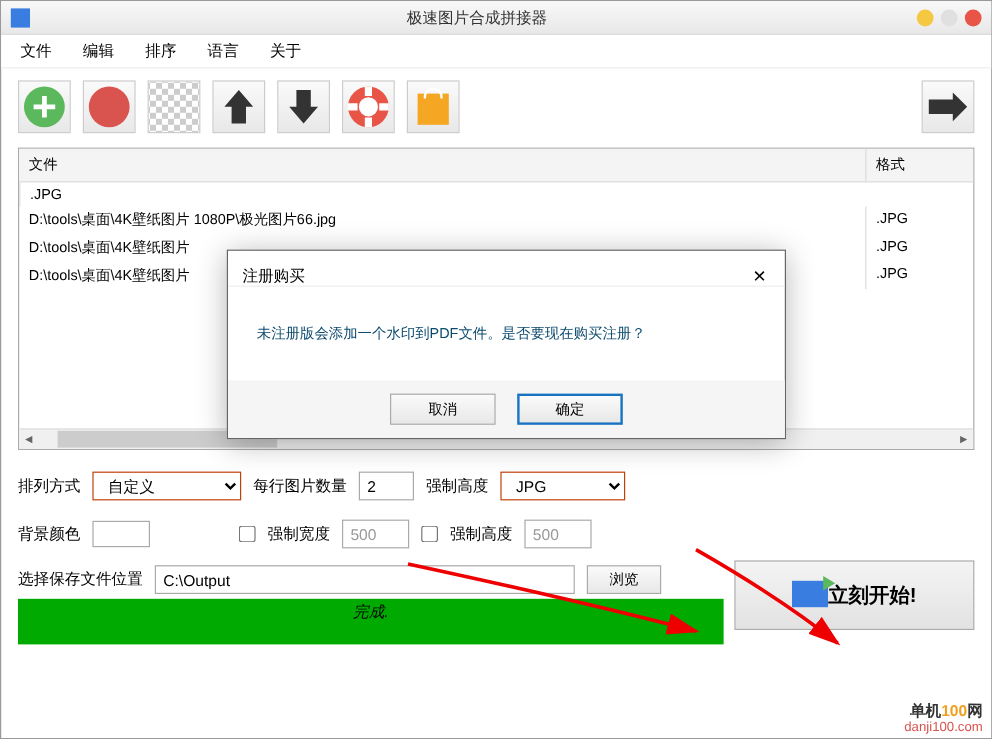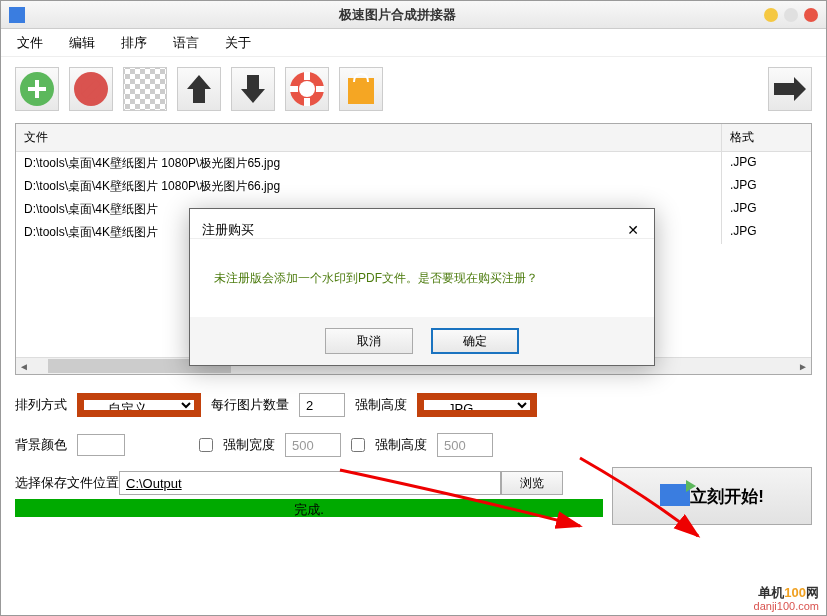--- a/index.html
+++ b/index.html
@@ -1,20 +1,20 @@
 <!DOCTYPE html>
 <html><head>
   <meta charset="utf-8">
   <style>
     * { box-sizing: border-box; margin: 0; padding: 0; font-family: "Microsoft YaHei", sans-serif; }
     body { background: #f0f0f0; width: 827px; height: 616px; overflow: hidden; position: relative; }
     .window { width: 827px; height: 616px; background: #fff; border: 1px solid #999; display: flex; flex-direction: column; }
     .titlebar { height: 28px; background: linear-gradient(#f8f8f8, #e8e8e8); display: flex; align-items: center; padding: 0 8px; border-bottom: 1px solid #ccc; }
     .titlebar-icon { width: 16px; height: 16px; background: #3a7de0; margin-right: 6px; }
-    .titlebar-title { flex: 1; text-align: center; font-size: 13px; color: #333; font-weight: bold; }
+    .titlebar-title { flex: 1; text-align: center; font-size: 13px; color: #333; }
     .window-controls { display: flex; gap: 6px; }
     .win-btn { width: 14px; height: 14px; border-radius: 50%; cursor: pointer; }
     .win-min { background: #f5c842; }
     .win-max { background: #e0e0e0; }
     .win-close { background: #e85445; }
     .menubar { height: 28px; background: #fff; display: flex; align-items: center; padding: 0 12px; gap: 18px; font-size: 13px; border-bottom: 1px solid #eee; }
     .menu-item { cursor: pointer; padding: 2px 4px; }
     .toolbar { height: 64px; display: flex; align-items: center; padding: 0 14px; gap: 10px; }
     .tool-btn { width: 44px; height: 44px; border: 1px solid #ccc; background: linear-gradient(#fafafa,#e8e8e8); display: flex; align-items: center; justify-content: center; cursor: pointer; }
     .tool-add svg circle { fill: #5cb85c; }
@@ -27,35 +27,35 @@
     .ft-col-file { flex: 1; }
     .ft-col-fmt { width: 90px; border-left: 1px solid #ddd; }
     .ft-body { flex: 1; overflow: hidden; }
     .ft-row { display: flex; }
     .ft-row > div { padding: 3px 8px; }
     .hscroll { height: 17px; background: #f0f0f0; border-top: 1px solid #ddd; display: flex; align-items: center; }
     .hscroll-track { flex: 1; height: 14px; background: #f0f0f0; margin: 0 16px; position: relative; }
     .hscroll-thumb { position: absolute; left: 0; width: 25%; height: 100%; background: #ccc; }
     .hscroll-arrow { width: 16px; height: 16px; display: flex; align-items: center; justify-content: center; font-size: 10px; color: #666; }
     .controls-row { display: flex; align-items: center; padding: 8px 14px; gap: 10px; font-size: 13px; }
-    .select { height: 24px; border: 7px solid #c2410c; background: #fff; font-size: 13px; padding: 0 20px; }
+    .select { height: 24px; border: 1px solid #c2410c; background: #fff; font-size: 13px; padding: 0 8px; }
     .text-input { height: 24px; border: 1px solid #aaa; background: #fff; font-size: 13px; padding: 0 6px; }
     .checkbox { width: 14px; height: 14px; }
     .color-swatch { width: 48px; height: 22px; background: #fff; border: 1px solid #aaa; }
-    .bottom-row { display: flex; align-items: center; padding: 6px 14px 0; gap: 0; font-size: 13px; }
+    .bottom-row { display: flex; align-items: center; padding: 6px 14px 0; gap: 10px; font-size: 13px; }
     .browse-btn { height: 24px; width: 62px; border: 1px solid #aaa; background: linear-gradient(#fafafa,#e8e8e8); font-size: 12px; cursor: pointer; }
     .progress-area { position: relative; margin: 4px 14px 14px; }
-    .progress-bar { height: 18px; background: #0a0; color: #000; text-align: center; font-size: 13px; line-height: 22px; width: 588px; }
+    .progress-bar { height: 38px; background: #0a0; color: #000; text-align: center; font-size: 13px; line-height: 22px; width: 588px; font-style: italic; }
     .start-btn { position: absolute; right: 0; top: -32px; width: 200px; height: 58px; border: 1px solid #aaa; background: linear-gradient(#f4f4f4,#e2e2e2); display: flex; align-items: center; justify-content: center; font-size: 17px; font-weight: bold; cursor: pointer; }
     .start-btn .icon { width: 30px; height: 22px; background: #3a7de0; margin-bottom: 2px; position: relative; }
     .start-btn .icon::after { content:''; position: absolute; right: -6px; top: -4px; width: 0; height: 0; border-left: 10px solid #5cb85c; border-top: 6px solid transparent; border-bottom: 6px solid transparent; }
     .dialog { position: absolute; left: 189px; top: 208px; width: 466px; height: 158px; background: #fff; border: 1px solid #666; box-shadow: 0 4px 24px rgba(0,0,0,0.3); z-index: 100; display: flex; flex-direction: column; }
     .dlg-title { height: 30px; display: flex; align-items: center; justify-content: space-between; padding: 12px 8px 0 12px; font-size: 13px; border-bottom: 1px solid #eee; }
     .dlg-close { width: 26px; height: 20px; display: flex; align-items: center; justify-content: center; cursor: pointer; font-size: 14px; }
-    .dlg-body { flex: 1; display: flex; align-items: center; padding: 0 24px; font-size: 12px; color: #4d7c0f; }
+    .dlg-body { flex: 1; display: flex; align-items: center; padding: 0 24px; font-size: 12px; color: #0c4a6e; }
     .dlg-buttons { height: 48px; display: flex; align-items: center; justify-content: center; gap: 18px; background: #f5f5f5; }
     .dlg-btn { width: 88px; height: 26px; border: 1px solid #aaa; background: linear-gradient(#fafafa,#e8e8e8); font-size: 12px; cursor: pointer; }
     .dlg-btn.primary { border: 2px solid #1a73c0; }
     .arrow-annot { position: absolute; pointer-events: none; z-index: 200; }
     .arrow-annot.red1 { left: 330px; top: 460px; width: 260px; height: 80px; }
     .arrow-annot.red2 { left: 570px; top: 448px; width: 140px; height: 100px; }
     .watermark { position: absolute; right: 8px; bottom: 4px; font-size: 11px; color: #d9534f; z-index: 300; text-align: right; line-height: 1.1; }
     .watermark .cn { color: #333; font-size: 13px; font-weight: bold; }
     .watermark .orange { color: #f0a020; }
   </style>
@@ -127,21 +127,20 @@
     </div>
   </div>
 
   <div class="file-table">
     <div class="ft-head">
       <div class="ft-col-file">文件</div>
       <div class="ft-col-fmt">格式</div>
     </div>
     <div class="ft-body">
       <div class="ft-row">
-        <div class="ft-col-file">D:\tools\桌面\4K壁纸图片 1080P\极光图片65.jpg</div>
         <div class="ft-col-fmt">.JPG</div>
       </div>
       <div class="ft-row">
         <div class="ft-col-file">D:\tools\桌面\4K壁纸图片 1080P\极光图片66.jpg</div>
         <div class="ft-col-fmt">.JPG</div>
       </div>
       <div class="ft-row">
         <div class="ft-col-file">D:\tools\桌面\4K壁纸图片</div>
         <div class="ft-col-fmt">.JPG</div>
       </div>
@@ -160,40 +159,40 @@
   </div>
 
   <div class="controls-row" style="margin-top:10px;">
     <span>排列方式</span>
     <select class="select" style="width:124px;">
       <option>自定义</option>
     </select>
     <span>每行图片数量</span>
     <input class="text-input" style="width: 46px;" value="2">
     <span>强制高度</span>
-    <select class="select" style="width:120px;">
+    <select class="select" style="width:104px;">
       <option>JPG</option>
     </select>
   </div>
 
   <div class="controls-row">
     <span>背景颜色</span>
     <div class="color-swatch"></div>
     <span style="width:54px;"></span>
     <input type="checkbox" class="checkbox" style="">
     <span>强制宽度</span>
     <input class="text-input" style="width: 56px; color: rgb(153, 153, 153);" value="500">
     <input type="checkbox" class="checkbox" style="">
     <span>强制高度</span>
     <input class="text-input" style="width: 56px; color: rgb(153, 153, 153);" value="500">
   </div>
 
   <div class="bottom-row">
     <span>选择保存文件位置</span>
-    <input class="text-input" style="width: 382px; text-decoration: underline;" value="C:\Output">
+    <input class="text-input" style="width: 350px;" value="C:\Output">
     <button class="browse-btn">浏览</button>
   </div>
 
   <div class="progress-area">
     <div class="progress-bar">完成.</div>
     <div class="start-btn">
       <div class="icon"></div>
       <span>立刻开始!</span>
     </div>
   </div>

